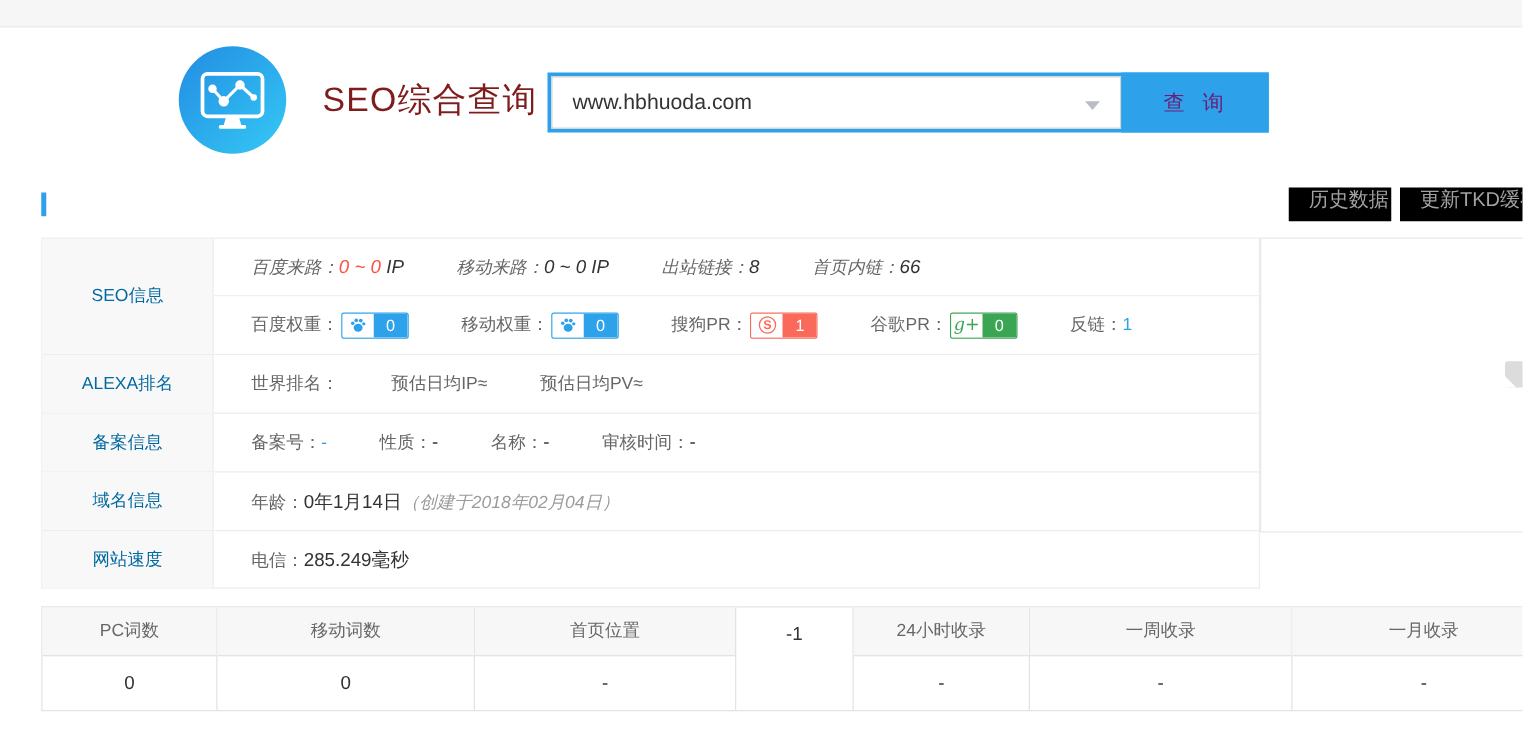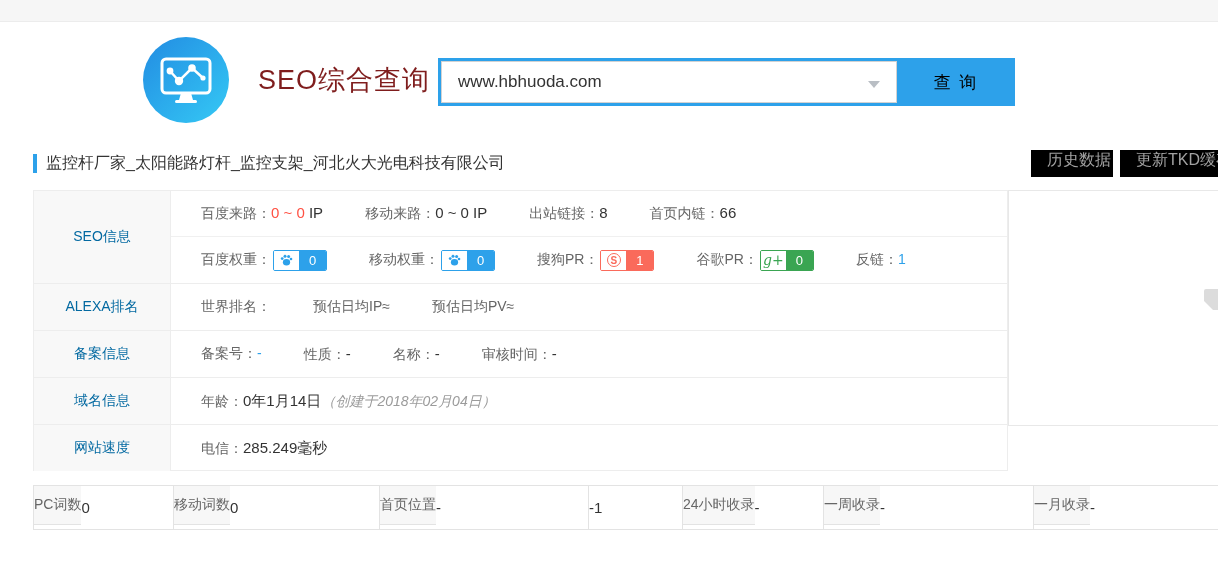--- a/index.html
+++ b/index.html
@@ -21,22 +21,22 @@
   
   .searchbox { position:absolute; left:438px; top:58px; width:577px; height:48px; background:#2da1ea; }
   .search-input-wrap { position:absolute; left:3px; top:3px; width:456px; height:42px;
     background:#fff; border:1px solid #d2d2d2;padding-left:43px; }
   .search-input { position:absolute; left:0; top:0; width:100%; height:100%;
     border:none; outline:none; padding:0 40px 0 16px; font-size:17px; color:#333;
     font-family:"Liberation Sans","DejaVu Sans",sans-serif; background:transparent; }
   .search-caret { position:absolute; right:16px; top:19px; width:0; height:0;
     border-left:6px solid transparent; border-right:6px solid transparent; border-top:7px solid #b9bec4; }
   .search-btn { position:absolute; right:0; top:0; width:118px; height:48px;
-    background:#2da1ea; color:#000000; font-size:17px; letter-spacing:2px;
-    border:none; cursor:pointer; font-family:Liberation Sans, sans-serif; }
+    background:#2da1ea; color:#701a75; font-size:17px; letter-spacing:2px;
+    border:none; cursor:pointer; font-family:Liberation Mono, monospace; }
 
   
   .title-row { position:absolute; left:0; top:150px; width:1218px; height:34px; }
   .title-bar { position:absolute; left:33px; top:4px; width:4px; height:19px; background:#2da1ea; }
   .site-title { position:absolute; left:46px; top:3px; font-size:16px; color:#333; white-space:nowrap; }
   .action-btn { position:absolute; top:0; height:27px; background:#000000; color:#a2a2a2;
     font-size:16px; display:flex; align-items:flex-start; padding:0 10px; gap:6px; white-space:nowrap; cursor:pointer; }
   .action-history { left:1031px; width:82px; }
   .action-refresh { left:1120px; width:118px; }
 
@@ -44,21 +44,21 @@
   .info-table { position:absolute; left:33px; top:190px; width:975px; height:281px;
     border:1px solid #ededed; background:#fff; }
   .info-row { display:flex; width:100%; border-bottom:1px solid #ededed; }
   .info-row:last-child { border-bottom:none; }
   .row-label { width:137px; flex:0 0 137px; background:#f8f8f8; border-right:1px solid #ededed;
     display:flex; align-items:center; justify-content:center; font-size:14px; color:#0369a1; }
   .row-content { flex:1; display:flex; align-items:center; padding-left:30px; font-size:14px; color:#666; }
   .h47 { height:47px; } .h93 { height:93px; } .h46 { height:46px; }
   .stack { flex:1; display:flex; flex-direction:column; }
   .subline { height:46px; display:flex; align-items:center; padding-left:30px; font-size:14px; color:#666; }
-  .subline.first { border-bottom:1px solid #f0f0f0; }
+  .subline.first { border-bottom:1px solid #f0f0f0;font-style:italic; }
   .kv { margin-right:42px; white-space:nowrap; }
   .v-dark { color:#333; font-size:15px; }
   .v-red { color:#ff5143; font-size:15px; }
   .v-blue { color:#2da1ea; }
   .v-note { color:#9b9b9b;font-style:italic; }
 
   
   .badge { display:inline-flex; height:21px; border-radius:2px; overflow:hidden;
     vertical-align:middle; margin-left:2px; }
   .badge .glyph { width:25px; background:#fff; display:flex; align-items:center; justify-content:center; }
@@ -74,21 +74,21 @@
   .side-panel { position:absolute; left:1008px; top:190px; width:230px; height:236px;
     background:#fff; border:1px solid #e8e8e8; }
   .placeholder-frag { position:absolute; left:195px; top:98px; width:30px; height:21px;
     background:#dcdcdc; border-radius:2px; }
   .placeholder-frag::after { content:""; position:absolute; left:0; bottom:0;
     border-left:9px solid #fff; border-top:9px solid transparent; }
 
   
   .kw-table { position:absolute; left:33px; top:485px; display:flex;
     border:1px solid #e3e3e3; background:#fff; }
-  .kw-col { display:flex; flex-direction:row; border-right:1px solid #e3e3e3; }
+  .kw-col { display:flex; flex-direction:column; border-right:1px solid #e3e3e3; }
   .kw-col:last-child { border-right:none; }
   .kw-head { height:39px; background:#f7f7f7; border-bottom:1px solid #e3e3e3;
     display:flex; align-items:center; justify-content:center; font-size:14px; color:#666; }
   .kw-val { height:43px; display:flex; align-items:center; justify-content:center; font-size:15px; color:#333; }
 </style>
 </head>
 <body>
 
 <div class="topbar"></div>
 
@@ -109,21 +109,20 @@
 <div class="searchbox">
   <div class="search-input-wrap">
     <input class="search-input" type="text" value="www.hbhuoda.com" style="">
     <span class="search-caret"></span>
   </div>
   <button class="search-btn">查 询</button>
 </div>
 
 <div class="title-row">
   <span class="title-bar"></span>
-  <span class="site-title">监控杆厂家_太阳能路灯杆_监控支架_河北火大光电科技有限公司</span>
   <div class="action-btn action-history">
     <svg width="15" height="14" viewBox="0 0 15 14">
       <path d="M7.5 1 L13.5 4 L7.5 7 L1.5 4 Z" fill="none" stroke="#c8c8c8" stroke-width="1.2"></path>
       <path d="M1.5 7 L7.5 10 L13.5 7" fill="none" stroke="#c8c8c8" stroke-width="1.2"></path>
       <path d="M1.5 10 L7.5 13 L13.5 10" fill="none" stroke="#c8c8c8" stroke-width="1.2"></path>
       <circle cx="12.3" cy="2.6" r="1.8" fill="#c0c0c0"></circle>
     </svg>
     <span>历史数据</span>
   </div>
   <div class="action-btn action-refresh">

